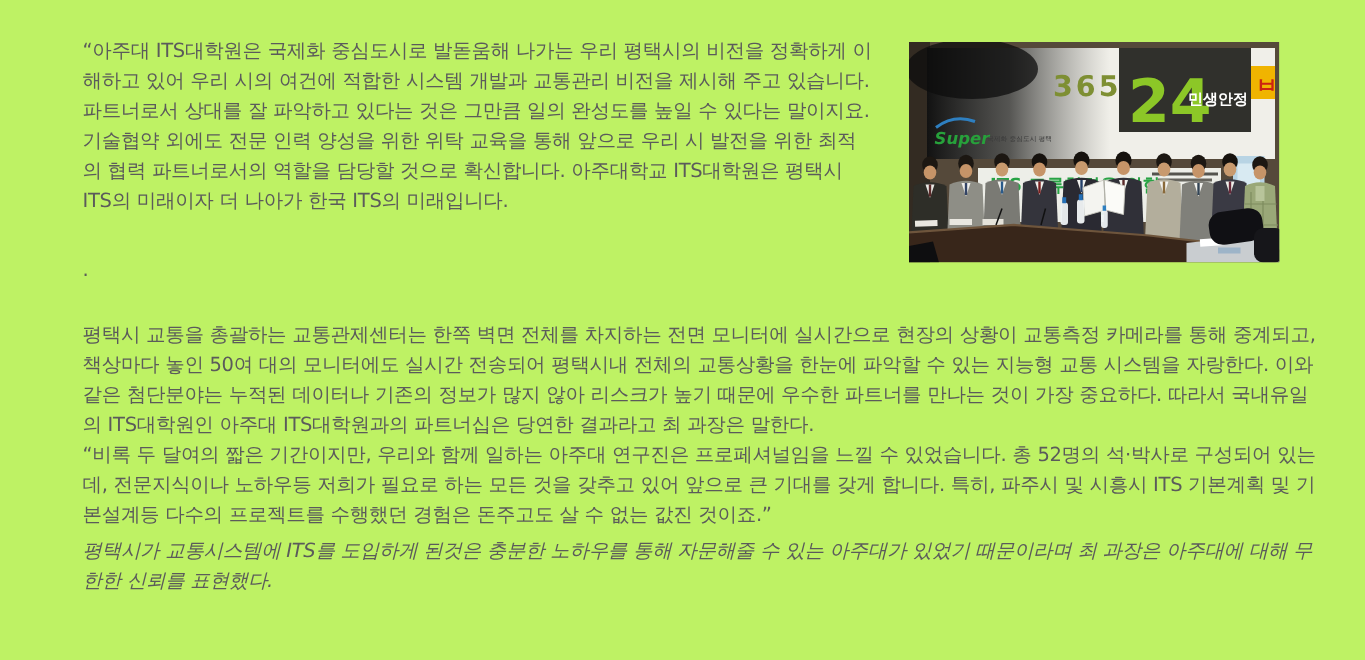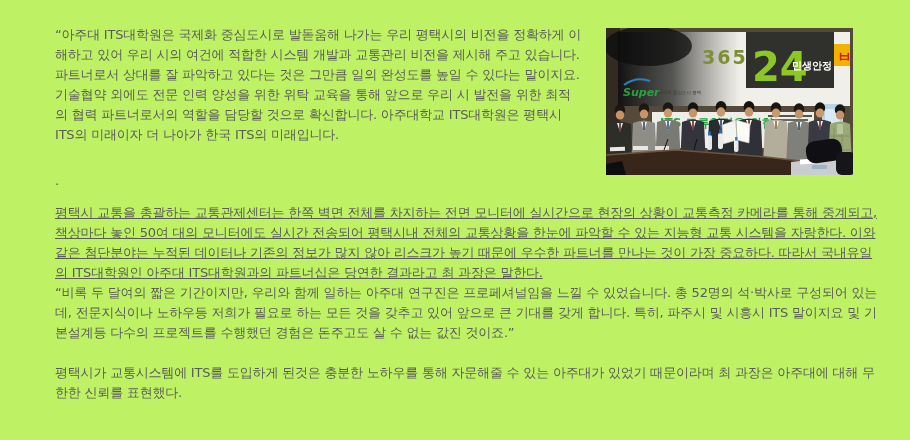--- a/index.html
+++ b/index.html
@@ -8,39 +8,39 @@
     font-family:"DejaVu Sans","Liberation Sans",sans-serif;overflow:hidden;
   }
   .content{
     position:absolute;left:55px;top:25px;width:830px;
     color:#5b5b5b;font-size:13px;line-height:20px;
     letter-spacing:-0.2px;word-break:normal;overflow-wrap:break-word;
   }
   .para{margin:0;padding:0;}
   .p1{width:527px;}
   .dot{margin-top:26px;}
-  .p2{margin-top:12px;width:828px;text-decoration:underline;}
+  .p2{margin-top:23px;width:828px;}
   .p3{margin-top:0;width:828px;}
-  .p4{margin-top:20px;width:828px;}
+  .p4{margin-top:4px;width:828px;font-style:italic;}
   .photo{
     position:absolute;left:606px;top:28px;width:247px;height:147px;
     overflow:hidden;
   }
   .photo svg{display:block;}
 </style>
 </head>
 <body>
 
 <div class="page">
 
   <div class="content">
     <p class="para p1">“아주대 ITS대학원은 국제화 중심도시로 발돋움해 나가는 우리 평택시의 비전을 정확하게 이해하고 있어 우리 시의 여건에 적합한 시스템 개발과 교통관리 비전을 제시해 주고 있습니다. 파트너로서 상대를 잘 파악하고 있다는 것은 그만큼 일의 완성도를 높일 수 있다는 말이지요. 기술협약 외에도 전문 인력 양성을 위한 위탁 교육을 통해 앞으로 우리 시 발전을 위한 최적의 협력 파트너로서의 역할을 담당할 것으로 확신합니다. 아주대학교 ITS대학원은 평택시 ITS의 미래이자 더 나아가 한국 ITS의 미래입니다.</p>
     <p class="para dot">.</p>
     <p class="para p2">평택시 교통을 총괄하는 교통관제센터는 한쪽 벽면 전체를 차지하는 전면 모니터에 실시간으로 현장의 상황이 교통측정 카메라를 통해 중계되고, 책상마다 놓인 50여 대의 모니터에도 실시간 전송되어 평택시내 전체의 교통상황을 한눈에 파악할 수 있는 지능형 교통 시스템을 자랑한다. 이와 같은 첨단분야는 누적된 데이터나 기존의 정보가 많지 않아 리스크가 높기 때문에 우수한 파트너를 만나는 것이 가장 중요하다. 따라서 국내유일의 ITS대학원인 아주대 ITS대학원과의 파트너십은 당연한 결과라고 최 과장은 말한다.</p>
-    <p class="para p3">“비록 두 달여의 짧은 기간이지만, 우리와 함께 일하는 아주대 연구진은 프로페셔널임을 느낄 수 있었습니다. 총 52명의 석·박사로 구성되어 있는데, 전문지식이나 노하우등 저희가 필요로 하는 모든 것을 갖추고 있어 앞으로 큰 기대를 갖게 합니다. 특히, 파주시 및 시흥시 ITS 말이지요 및 기본설계등 다수의 프로젝트를 수행했던 경험은 돈주고도 살 수 없는 값진 것이죠.”</p>
+    <p class="para p3">“비록 두 달여의 짧은 기간이지만, 우리와 함께 일하는 아주대 연구진은 프로페셔널임을 느낄 수 있었습니다. 총 52명의 석·박사로 구성되어 있는데, 전문지식이나 노하우등 저희가 필요로 하는 모든 것을 갖추고 있어 앞으로 큰 기대를 갖게 합니다. 특히, 파주시 및 시흥시 ITS 기본계획 및 기본설계등 다수의 프로젝트를 수행했던 경험은 돈주고도 살 수 없는 값진 것이죠.”</p>
     <p class="para p4">평택시가 교통시스템에 ITS를 도입하게 된것은 충분한 노하우를 통해 자문해줄 수 있는 아주대가 있었기 때문이라며 최 과장은 아주대에 대해 무한한 신뢰를 표현했다.</p>
   </div>
 
   <div class="photo">
     <svg width="247" height="147" viewBox="0 0 247 147" xmlns="http://www.w3.org/2000/svg">
       <defs>
         <linearGradient id="ink" x1="0" y1="0" x2="1" y2="0">
           <stop offset="0" stop-color="#121212" stop-opacity="1"></stop>
           <stop offset="0.45" stop-color="#3a3a38" stop-opacity="0.85"></stop>
           <stop offset="1" stop-color="#6a6a66" stop-opacity="0"></stop>

